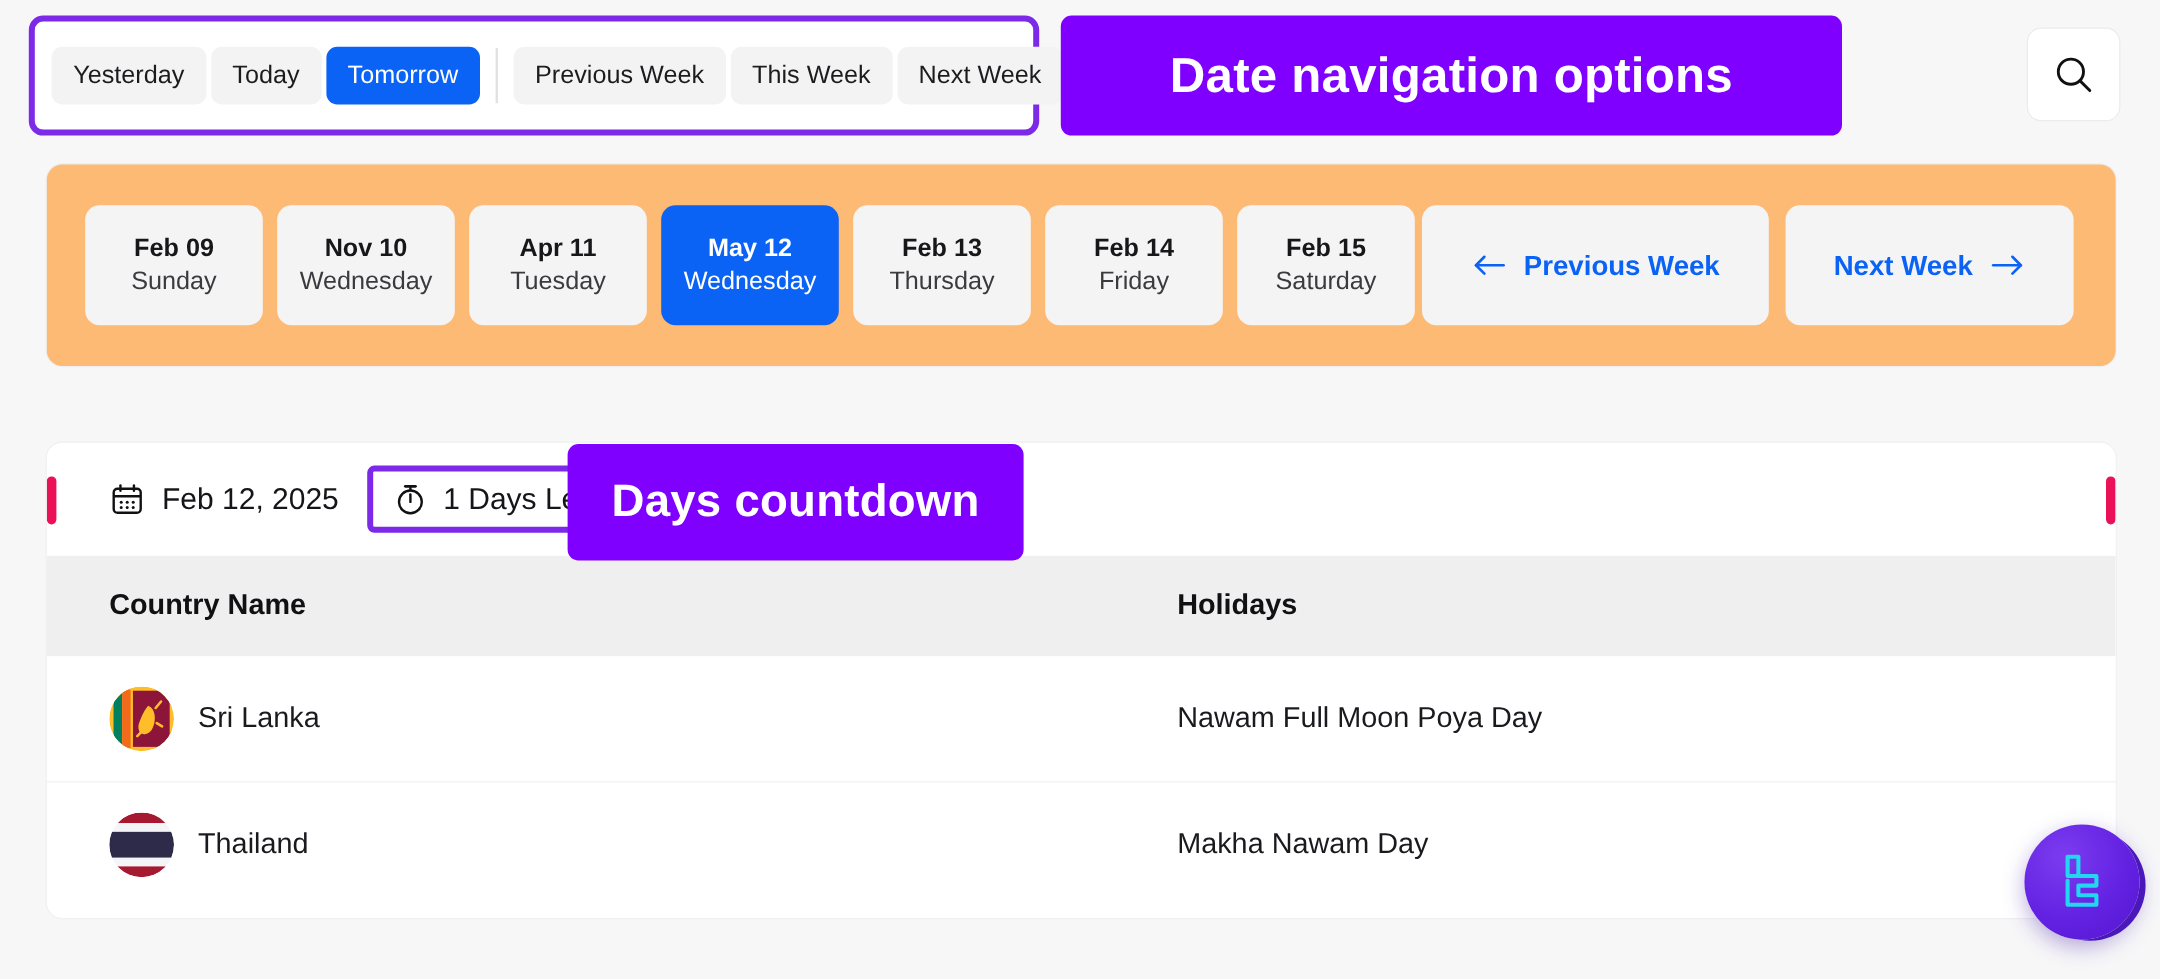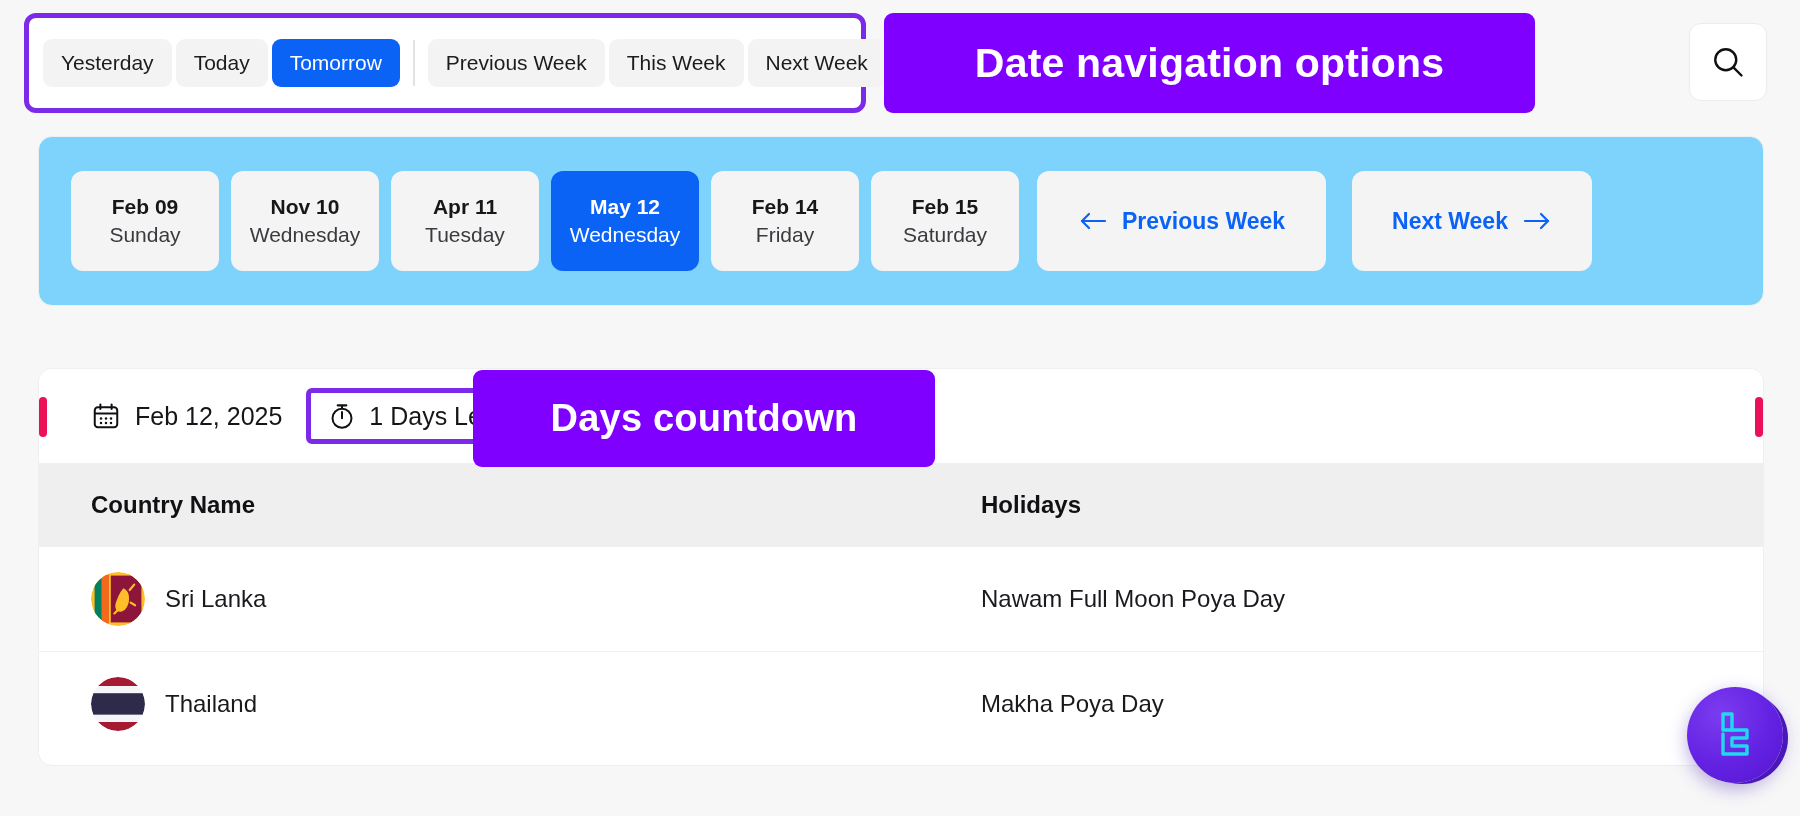--- a/index.html
+++ b/index.html
@@ -45,37 +45,37 @@
   .banner {
     position: absolute;
     background: #7f00ff;
     color: #ffffff;
     font-weight: bold;
     display:flex; align-items:center; justify-content:center;
     border-radius: 9px;
     letter-spacing: .2px;
   }
   .banner-nav { left: 884px; top: 13px; width: 651px; height: 100px; font-size: 41px; }
-  .banner-count { left: 473px; top: 370px; width: 462px; height: 97px; font-size: 38px; }
+  .banner-count { left: 473px; top: 370px; width: 380px; height: 97px; font-size: 38px; }
 
   
   .search-btn {
     position: absolute; left: 1689px; top: 23px;
     width: 78px; height: 78px;
     background:#ffffff; border:1px solid #ececee; border-radius: 12px;
     display:flex; align-items:center; justify-content:center;
     cursor: pointer;
   }
 
   
   .week-card {
     position: absolute; left: 38px; top: 136px;
     width: 1726px; height: 170px;
-    background:#7dd3fc; border:1px solid #efeff1; border-radius: 14px;
-    display:flex; align-items:center; padding: 0 32px; gap: 12px;
+    background:#fdba74; border:1px solid #efeff1; border-radius: 14px;
+    display:flex; align-items:center; padding: 0 32px; gap: 0;
   }
   .day-cell {
     width: 148px; height: 100px;
     background:#f4f4f5; border-radius: 12px;
     display:flex; flex-direction:column; align-items:center; justify-content:center;
     gap: 4px; cursor: pointer;
   }
   .day-cell.active { background:#0b63f6; }
   .day-date { font-size: 21px; font-weight: bold; color:#17171a; }
   .day-name { font-size: 21px; color:#3a3a3f; }
@@ -185,20 +185,24 @@
           <div class="day-date">Nov 10</div>
           <div class="day-name">Wednesday</div>
         </div>
         <div class="day-cell">
           <div class="day-date">Apr 11</div>
           <div class="day-name">Tuesday</div>
         </div>
         <div class="day-cell active">
           <div class="day-date">May 12</div>
           <div class="day-name">Wednesday</div>
+        </div>
+        <div class="day-cell">
+          <div class="day-date">Feb 13</div>
+          <div class="day-name">Thursday</div>
         </div>
         <div class="day-cell">
           <div class="day-date">Feb 14</div>
           <div class="day-name">Friday</div>
         </div>
         <div class="day-cell">
           <div class="day-date">Feb 15</div>
           <div class="day-name">Saturday</div>
         </div>
       </div>
@@ -294,21 +298,21 @@
               <g clip-path="url(#clpTH)">
                 <rect x="0" y="0" width="60" height="10" fill="#a51931"></rect>
                 <rect x="0" y="10" width="60" height="8" fill="#f4f5f8"></rect>
                 <rect x="0" y="18" width="60" height="24" fill="#2d2a4a"></rect>
                 <rect x="0" y="42" width="60" height="8" fill="#f4f5f8"></rect>
                 <rect x="0" y="50" width="60" height="10" fill="#a51931"></rect>
               </g>
             </svg>
             <span>Thailand</span>
           </div>
-          <div class="col-holiday">Makha Poya Day</div>
+          <div class="col-holiday">Makha Nawam Day</div>
         </div>
       </div>
   </div>
 
   <div class="banner banner-count">Days countdown</div>
 
   <div class="fab">
     <svg width="50" height="54" viewBox="0 0 50 54" fill="none">
       <path d="M13 6 L22 6 L22 22 L13 22 Z" stroke="#22d8f0" stroke-width="3.4" stroke-linejoin="round" fill="none"></path>
       <path d="M13 26 L13 46 L37 46 L37 38 L22 38 L22 30 L37 30 L37 22 L22 22" stroke="#22d8f0" stroke-width="3.4" stroke-linejoin="round" stroke-linecap="round" fill="none"></path>

